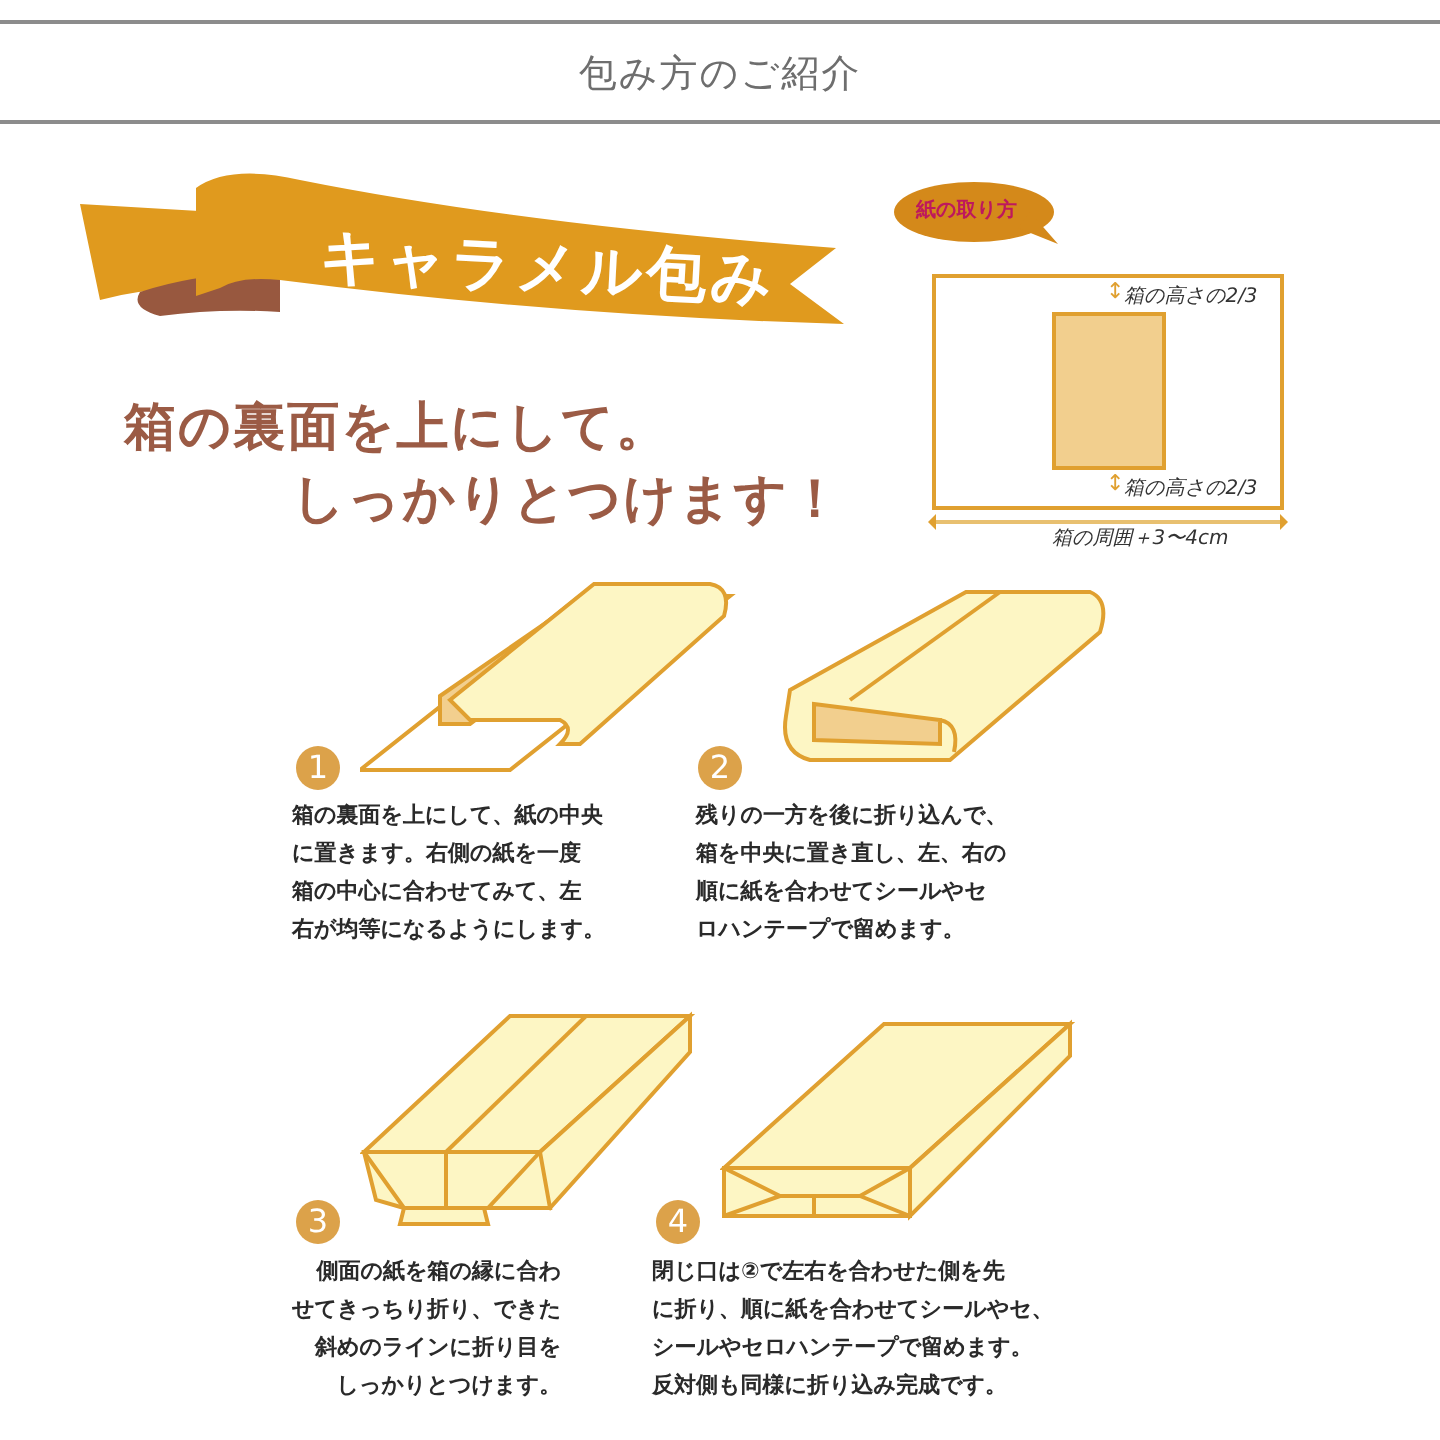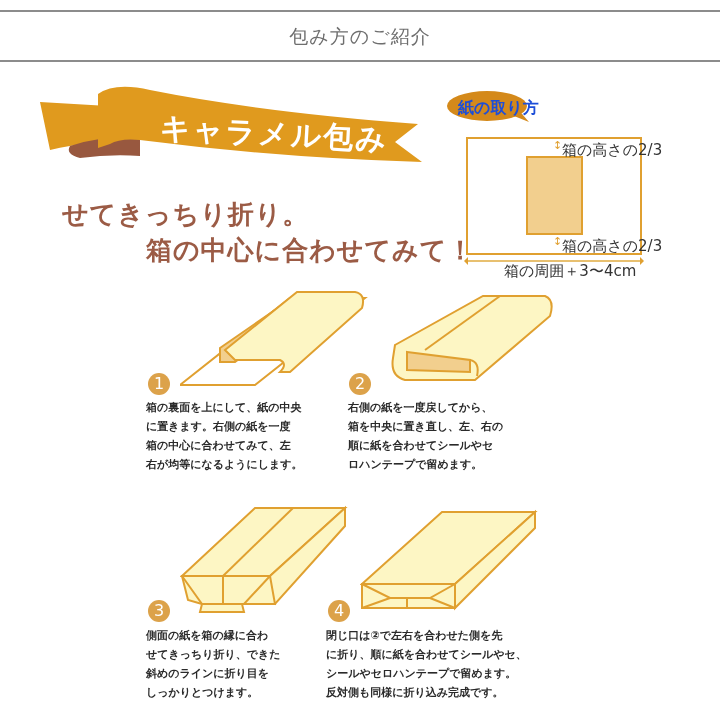--- a/index.html
+++ b/index.html
@@ -13,27 +13,27 @@
 
   .ribbon { position: absolute; left: 40px; top: 84px; width: 390px; height: 90px; }
   .ribbon-text { position: absolute; left: 160px; top: 108px; font-size: 30px; font-weight: bold;
                  color: #ffffff; letter-spacing: 2px; transform: rotate(3deg); transform-origin: left center; }
 
   .tagline { position: absolute; left: 62px; top: 196px; font-size: 26px; font-weight: bold;
              color: #9b5b45; line-height: 36px; letter-spacing: 1px; }
   .tagline .l2 { display: block; padding-left: 84px; }
 
   .bubble { position: absolute; left: 447px; top: 90px; width: 86px; height: 34px; }
-  .bubble-text { position: absolute; left: 458px; top: 98px; font-size: 16px; font-weight: bold; color: #1d4ed8; }
+  .bubble-text { position: absolute; left: 458px; top: 98px; font-size: 10px; font-weight: bold; color: #be185d; }
 
   .paper { position: absolute; left: 466px; top: 137px; width: 176px; height: 118px;
            border: 2px solid #e0a030; background: #fff; }
   .box { position: absolute; left: 526px; top: 156px; width: 57px; height: 79px;
          border: 2px solid #e0a030; background: #f2cf8e; }
-  .dim-label { position: absolute; font-size: 15px; color: #333; white-space: nowrap; }
+  .dim-label { position: absolute; font-size: 10px; color: #333; white-space: nowrap; font-style: italic; }
   .arrow-v { position: absolute; width: 6px; color: #e0a030; font-size: 11px; line-height: 11px; text-align:center; }
   .width-line { position: absolute; left: 466px; top: 260px; width: 176px; height: 2px; background: #e8c070; }
   .width-line:before, .width-line:after { content: ""; position: absolute; top: -3px; border: 4px solid transparent; }
   .width-line:before { left: -2px; border-right-color: #e0a030; border-left: none; }
   .width-line:after { right: -2px; border-left-color: #e0a030; border-right: none; }
 
   .step-svg { position: absolute; }
   .badge { position: absolute; width: 22px; height: 22px; border-radius: 50%; background: #dca24a;
            color: #fff; font-size: 16px; line-height: 22px; text-align: center; }
   .step-text { position: absolute; font-size: 11px; color: #2a2a2a; line-height: 19px; white-space: pre; font-weight: bold; }
@@ -46,74 +46,74 @@
 </div>
 
 <svg class="ribbon" viewBox="0 0 390 90">
   <path d="M0 18 L68 22 L68 62 Q40 58 10 66 Z" fill="#e09a1e"></path>
   <path d="M30 62 Q60 52 100 52 L100 72 Q70 70 40 74 Q25 70 30 62 Z" fill="#98583f"></path>
   <path d="M58 10 Q75 -2 110 6 Q220 28 378 40 L355 58 L382 78 Q240 74 100 56 Q80 54 70 60 L58 64 Z" fill="#e09a1e"></path>
 </svg>
 <div class="ribbon-text">キャラメル包み</div>
 
 <div class="tagline">
-  <span>せてきっちり折り。</span>
-  <span class="l2">箱の中心に合わせてみて！</span>
+  <span>箱の裏面を上にして。</span>
+  <span class="l2">しっかりとつけます！</span>
 </div>
 
 <svg class="bubble" viewBox="0 0 86 34">
   <ellipse cx="40" cy="16" rx="40" ry="15" fill="#d4891a"></ellipse>
   <path d="M62 24 L82 32 L68 16 Z" fill="#d4891a"></path>
 </svg>
 <div class="bubble-text">紙の取り方</div>
 
 <div class="paper"></div>
 <div class="box"></div>
 
 <div class="arrow-v" style="left:553px; top:140px;">↕</div>
 <div class="dim-label" style="left:562px; top:141px;">箱の高さの2/3</div>
 <div class="arrow-v" style="left:553px; top:236px;">↕</div>
 <div class="dim-label" style="left:562px; top:237px;">箱の高さの2/3</div>
 <div class="width-line"></div>
-<div class="dim-label" style="left:504px; top:262px;text-align:center;">箱の周囲＋3〜4cm</div>
+<div class="dim-label" style="left:526px; top:262px;text-align:center;">箱の周囲＋3〜4cm</div>
 
 <svg class="step-svg" style="left:180px; top:290px;" width="190" height="100" viewBox="0 0 190 100">
   <path d="M0 95 L110 8 L185 8 L75 95 Z" fill="#fff" stroke="#e0a030" stroke-width="2"></path>
   <path d="M40 58 L95 20 L108 20 L108 32 L55 72 L40 72 Z" fill="#f2cf8e" stroke="#e0a030" stroke-width="2"></path>
   <path d="M55 72 L40 72 L40 58" fill="none" stroke="#e0a030" stroke-width="2"></path>
   <path d="M45 60 L117 2 L175 2 Q186 4 182 18 L110 82 L100 82 Q108 74 100 70 L55 70 Z" fill="#fdf6c4" stroke="#e0a030" stroke-width="2"></path>
 </svg>
 <div class="badge" style="left:148px; top:373px;">1</div>
 <div class="step-text" style="left:146px; top:398px;">箱の裏面を上にして、紙の中央
 に置きます。右側の紙を一度
 箱の中心に合わせてみて、左
 右が均等になるようにします。</div>
 
 <svg class="step-svg" style="left:385px; top:290px;" width="170" height="100" viewBox="0 0 170 100">
   <path d="M10 55 L98 6 L160 6 Q170 10 165 26 L90 90 L20 90 Q5 86 8 68 Z" fill="#fdf6c4" stroke="#e0a030" stroke-width="2"></path>
   <path d="M22 62 L85 70 L85 82 L22 80 Z" fill="#f2cf8e" stroke="#e0a030" stroke-width="2"></path>
   <path d="M40 60 L115 6" stroke="#e0a030" stroke-width="2" fill="none"></path>
   <path d="M85 70 Q95 72 92 86" stroke="#e0a030" stroke-width="2" fill="none"></path>
 </svg>
 <div class="badge" style="left:349px; top:373px;">2</div>
-<div class="step-text" style="left:348px; top:398px;">右側の紙を一度戻してから、
+<div class="step-text" style="left:348px; top:398px;">残りの一方を後に折り込んで、
 箱を中央に置き直し、左、右の
 順に紙を合わせてシールやセ
 ロハンテープで留めます。</div>
 
 <svg class="step-svg" style="left:180px; top:500px;" width="170" height="120" viewBox="0 0 170 120">
   <path d="M2 76 L75 8 L165 8 L90 76 Z" fill="#fdf6c4" stroke="#e0a030" stroke-width="2"></path>
   <path d="M90 76 L165 8 L165 26 L95 104 L90 100 Z" fill="#fdf6c4" stroke="#e0a030" stroke-width="2"></path>
   <path d="M2 76 L90 76 L95 104 L62 104 L64 112 L20 112 L22 104 L8 100 Z" fill="#fdf6c4" stroke="#e0a030" stroke-width="2"></path>
   <path d="M43 76 L113 8" stroke="#e0a030" stroke-width="2"></path>
   <path d="M43 76 L43 104" stroke="#e0a030" stroke-width="2"></path>
   <path d="M2 76 L22 104 L64 104 L90 76" stroke="#e0a030" stroke-width="2" fill="none"></path>
 </svg>
 <div class="badge" style="left:148px; top:600px;">3</div>
-<div class="step-text" style="left:146px; top:626px;">側面の紙を箱の縁に合わ
+<div class="step-text" style="left:146px; top:626px;text-align:right;">側面の紙を箱の縁に合わ
 せてきっちり折り、できた
 斜めのラインに折り目を
 しっかりとつけます。</div>
 
 <svg class="step-svg" style="left:360px; top:508px;" width="180" height="110" viewBox="0 0 180 110">
   <path d="M2 76 L82 4 L175 4 L95 76 Z" fill="#fdf6c4" stroke="#e0a030" stroke-width="2"></path>
   <path d="M95 76 L175 4 L175 20 L95 100 Z" fill="#fdf6c4" stroke="#e0a030" stroke-width="2"></path>
   <path d="M2 76 L95 76 L95 100 L2 100 Z" fill="#fdf6c4" stroke="#e0a030" stroke-width="2"></path>
   <path d="M2 76 L30 90 L70 90 L95 76 M2 100 L30 90 M70 90 L95 100 M47 90 L47 100" stroke="#e0a030" stroke-width="2" fill="none"></path>
 </svg>

